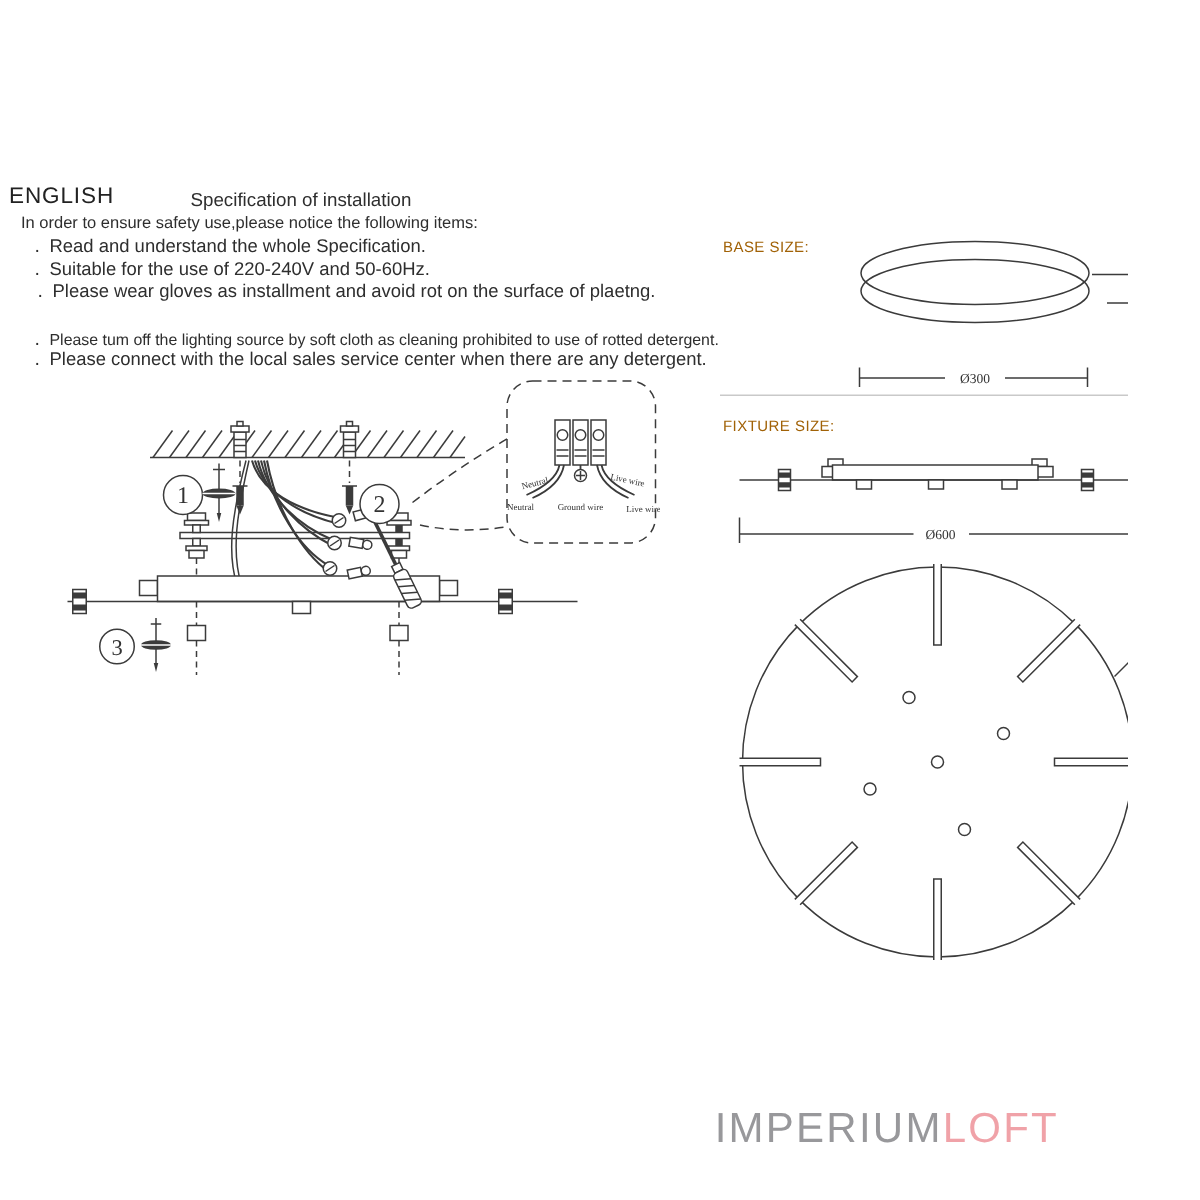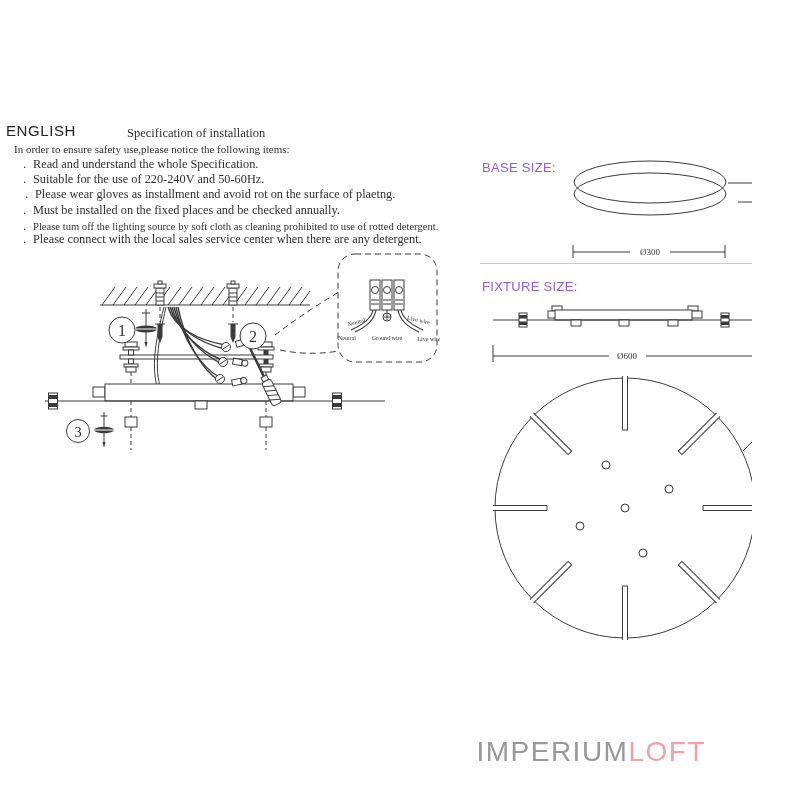--- a/index.html
+++ b/index.html
@@ -1,34 +1,34 @@
 <!DOCTYPE html>
 <html><head>
 <meta charset="utf-8">
 <style>
   html,body{margin:0;padding:0;background:#ffffff;}
   #page{position:relative;width:752px;height:800px;background:#ffffff;overflow:hidden;
         font-family:"Liberation Serif",serif;color:#2e2e2e;}
   .abs{position:absolute;}
   .sans{font-family:"Liberation Sans",sans-serif;}
-  .serif{font-family:Liberation Serif, serif;}
+  .serif{font-family:Liberation Sans, sans-serif;}
 
   .lang-heading{left:6px;top:122px;font-size:15px;letter-spacing:.6px;color:#222;}
   .spec-title{left:127px;top:126px;font-size:12.5px;}
   .intro{left:14px;top:143px;font-size:11px;}
   .bullet{font-size:12.3px;white-space:nowrap;margin-left:15px;}
   .bullet .dot{display:inline-block;width:10px;font-size:13px;}
   .b1{left:8px;top:156px;}
   .b2{left:8px;top:171px;}
   .b3{left:10px;top:186px;}
   .b4{left:8px;top:202px;}
   .b5{left:8px;top:218px;font-size:10.6px;}
   .b6{left:8px;top:231px;}
 
-  .section-label{font-size:13px;letter-spacing:.3px;color:#8b5cf6;}
+  .section-label{font-size:10px;letter-spacing:.3px;color:#a16207;}
   .base-label{left:482px;top:160px;}
   .fixture-label{left:482px;top:279px;}
   .divider{left:480px;top:263px;width:318px;height:1px;background:#c9c9c9;}
 
   .product-coding{left:296px;top:627px;font-size:15.5px;color:#333;}
 
   .logo{right:46px;top:736px;font-size:28px;letter-spacing:1.5px;font-weight:400;}
   .logo .gray{color:#98989b;}
   .logo .pink{color:#f0a2a8;}
 
@@ -43,21 +43,20 @@
 
 <div id="page">
 
   <div class="abs sans lang-heading">ENGLISH</div>
   <div class="abs serif spec-title">Specification of installation</div>
   <div class="abs serif intro">In order to ensure safety use,please notice the following items:</div>
 
   <div class="abs serif bullet b1"><span class="dot">.</span><span>Read and understand the whole Specification.</span></div>
   <div class="abs serif bullet b2"><span class="dot">.</span><span>Suitable for the use of 220-240V and 50-60Hz.</span></div>
   <div class="abs serif bullet b3"><span class="dot">.</span><span>Please wear gloves as installment and avoid rot on the surface of plaetng.</span></div>
-  <div class="abs serif bullet b4"><span class="dot">.</span><span>Must be installed on the fixed places and be checked annually.</span></div>
   <div class="abs serif bullet b5"><span class="dot">.</span><span>Please tum off the lighting source by soft cloth as cleaning prohibited to use of rotted detergent.</span></div>
   <div class="abs serif bullet b6"><span class="dot">.</span><span>Please connect with the local sales service center when there are any detergent.</span></div>
 
   <div class="abs sans section-label base-label">BASE SIZE:</div>
   <div class="abs divider"></div>
   <div class="abs sans section-label fixture-label">FIXTURE SIZE:</div>
 
   <svg class="abs" style="left:560px;top:155px;" width="230" height="106" viewBox="0 0 230 106">
     <g>
       <ellipse class="st" cx="90" cy="27" rx="76" ry="21"></ellipse>

